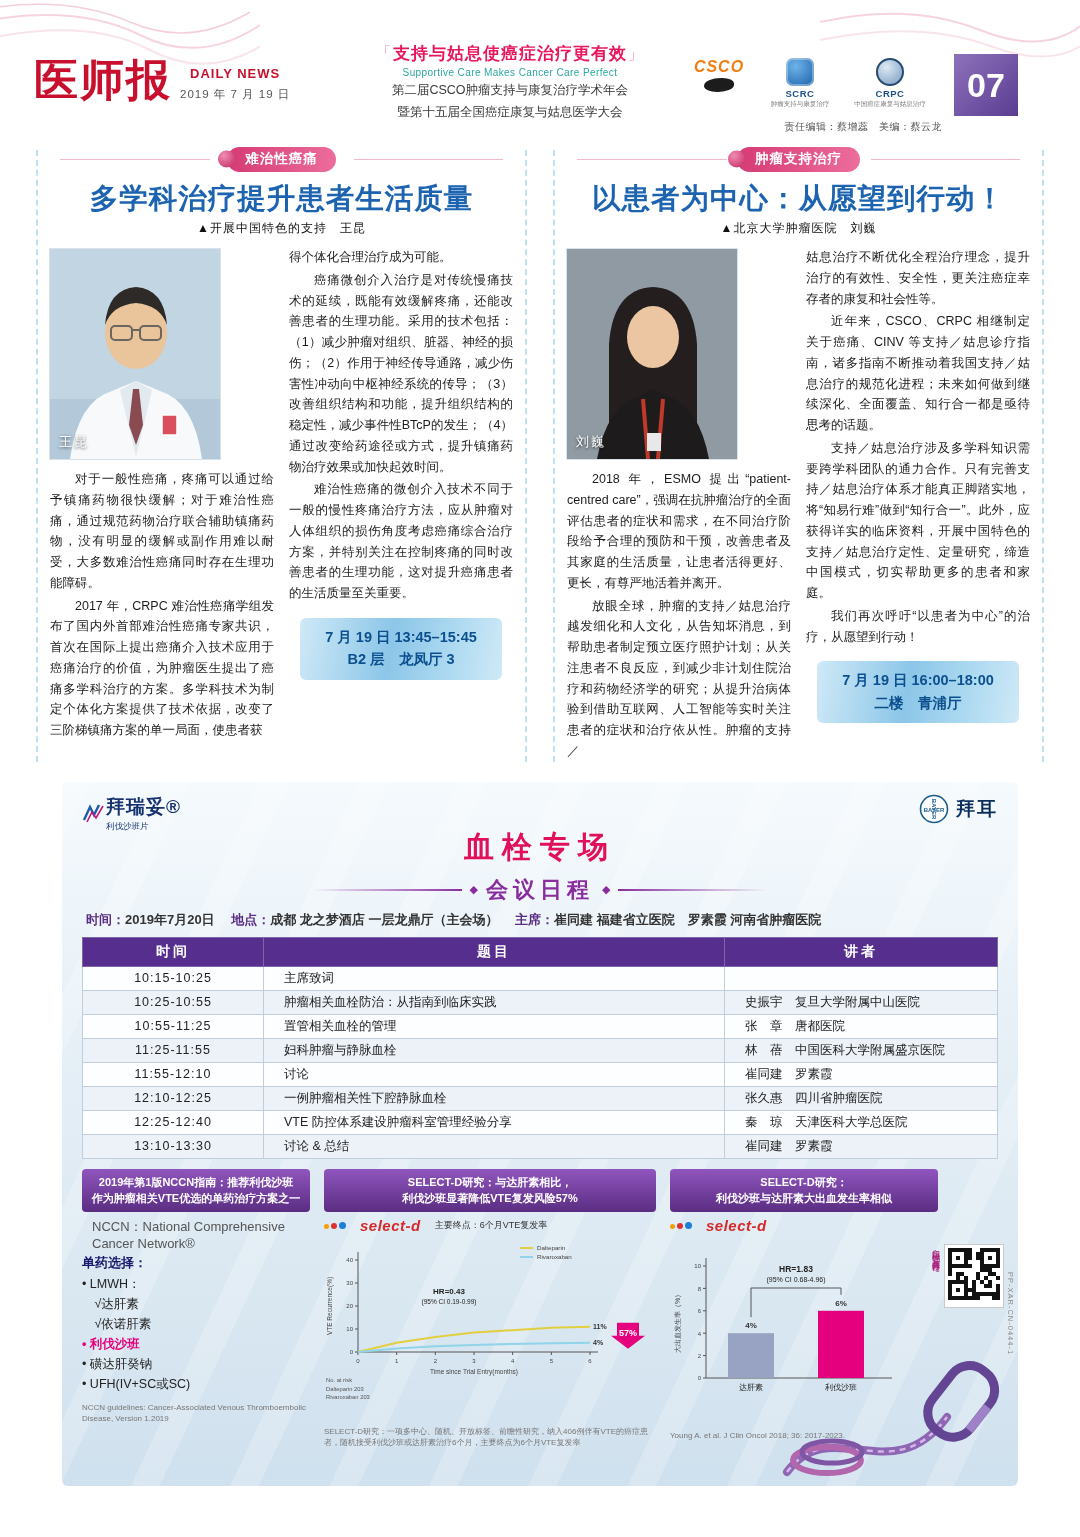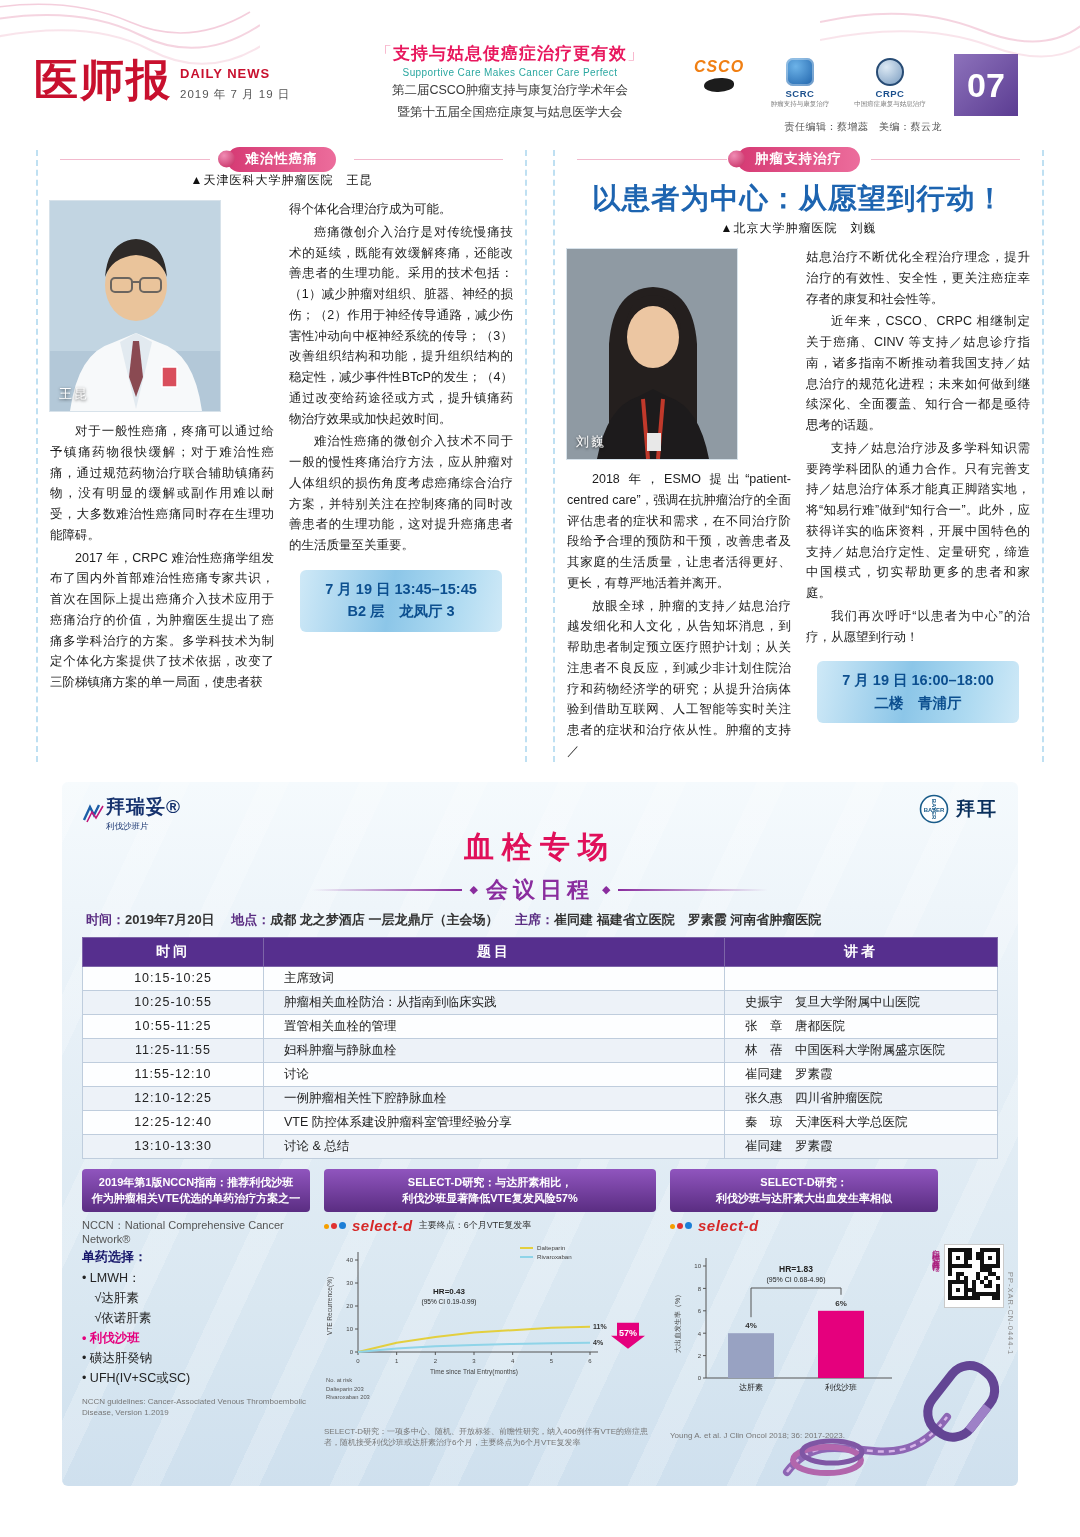--- a/index.html
+++ b/index.html
@@ -6,21 +6,21 @@
   .page { position:relative; width:1080px; height:1537px; background:#fff; overflow:hidden;
           font-family:"Liberation Sans", sans-serif; color:#222; }
 
   
   .header { position:relative; height:132px; }
   .decor { position:absolute; top:0; pointer-events:none; }
   .decor-left { left:0; } .decor-right { right:0; }
   .masthead { position:absolute; left:34px; top:58px; display:flex; align-items:flex-start; gap:8px; }
   .m-cn { font-family:"DejaVu Serif", serif; font-weight:bold; color:#c8102e; font-size:44px; line-height:1; letter-spacing:2px; }
   .m-side { padding-top:8px; }
-  .m-en { color:#c8102e; font-weight:bold; font-size:13px; letter-spacing:1px; }
+  .m-en { color:#c8102e; font-weight:bold; font-size:13px; letter-spacing:1px;text-align:center; }
   .m-date { color:#555; font-size:11.5px; margin-top:6px; letter-spacing:1px; }
   .h-center { position:absolute; left:345px; top:42px; width:330px; text-align:center; }
   .slogan { color:#e8175d; font-size:17px; font-weight:bold; letter-spacing:1px; }
   .slogan .br { color:#f48fb1; font-weight:normal; }
   .slogan-en { color:#2aa7a0; font-size:10px; letter-spacing:.4px; margin-top:2px; }
   .conf1,.conf2 { color:#3a3a3a; font-size:12.5px; line-height:1.5; margin-top:3px; }
   .h-logos { position:absolute; left:688px; top:58px; display:flex; align-items:flex-start; gap:10px; }
   .logo-csco { display:flex; flex-direction:column; align-items:center; width:62px; }
   .csco-text { color:#f07f13; font-weight:bold; font-style:italic; font-size:16px; letter-spacing:1px; }
   .csco-mark { width:30px; height:14px; background:#1c1c1c; border-radius:60% 40% 55% 45%; margin-top:2px; }
@@ -79,26 +79,26 @@
   .schedule { position:relative; z-index:2; width:100%; border-collapse:collapse; background:#fdfeff; }
   .schedule th { background:#562f8e; color:#fff; font-size:14px; font-weight:bold; letter-spacing:3px; padding:5px 0; border:1px solid #7d65a8; }
   .schedule td { border:1px solid #bfcddd; font-size:12.5px; color:#222; padding:3px 20px; }
   .schedule td.c0 { width:140px; text-align:center; letter-spacing:1px; }
   .schedule td.c1 { width:420px; }
   .schedule tbody tr:nth-child(even) td { background:#edf2f8; }
   .ad-panels { position:relative; z-index:2; display:flex; gap:14px; margin-top:10px; align-items:flex-start; }
   .panel1 { width:228px; } .panel2 { width:332px; } .panel3 { width:268px; }
   .panel-badge { background:linear-gradient(180deg,#9055be,#5a2d82); color:#fff; font-size:11px; font-weight:bold; text-align:center;
                  padding:5px 6px; border-radius:4px; line-height:1.5; }
-  .nccn-note { font-size:11px; color:#555; margin:6px 0 3px; }
+  .nccn-note { font-size:13px; color:#555; margin:6px 10px 3px; }
   .mono-title { color:#18186b; font-weight:bold; font-size:13px; margin:3px 0 2px; }
   .nccn-list div { font-size:12.5px; color:#222; line-height:1.6; }
   .nccn-list .hl { color:#e5007d; font-weight:bold; }
   .panel-foot { font-size:8px; color:#777; margin-top:8px; line-height:1.45; }
-  .selectd { display:flex; align-items:center; gap:6px; margin:5px 0 1px; }
+  .selectd { display:flex; align-items:center; gap:14px; margin:5px 0 1px; }
   .sd-dots { display:flex; gap:2px; align-items:flex-end; }
   .sd-dots i { display:block; border-radius:50%; }
   .sd-dots i:nth-child(1){ width:5px;height:5px;background:#f59f00; }
   .sd-dots i:nth-child(2){ width:6px;height:6px;background:#e03131; }
   .sd-dots i:nth-child(3){ width:7px;height:7px;background:#1c7ed6; }
   .sd-name { color:#d62828; font-size:15px; font-weight:bold; font-style:italic; letter-spacing:.5px; }
   .endpoint { font-size:9px; color:#333; }
   .chart { margin-top:2px; }
   .qr-wrap { position:absolute; right:14px; top:462px; z-index:3; display:flex; gap:4px; align-items:flex-start; }
   .qr-cap { writing-mode:vertical-rl; font-size:8px; color:#a8187a; letter-spacing:1px; }
@@ -157,21 +157,22 @@
     <div class="page-num">07</div>
     <div class="editors">责任编辑：蔡增蕊　美编：蔡云龙</div>
   </header>
 
   <main class="articles">
 
     <article class="article">
       <div class="tag-row">
         <span class="tag-pill"><span>难治性癌痛</span></span>
       </div>
-      <div class="a-byline">▲天津医科大学肿瘤医院　王昆</div>
+      <h1 class="a-title">多学科治疗提升患者生活质量</h1>
+      <div class="a-byline">▲开展中国特色的支持　王昆</div>
       <div class="a-body">
         <div class="acol">
           <div class="photo">
             <svg width="170" height="210" viewBox="0 0 170 210">
               <rect width="170" height="210" fill="#c2d5e2"></rect>
               <rect y="150" width="170" height="60" fill="#b3c8d8"></rect>
               <ellipse cx="86" cy="84" rx="31" ry="36" fill="#eac49b"></ellipse>
               <path d="M55 76 Q58 40 86 38 Q114 40 117 76 Q110 56 86 54 Q62 56 55 76 Z" fill="#2e2a28"></path>
               <rect x="61" y="77" width="21" height="14" rx="4" fill="none" stroke="#6b655f" stroke-width="2"></rect>
               <rect x="90" y="77" width="21" height="14" rx="4" fill="none" stroke="#6b655f" stroke-width="2"></rect>

